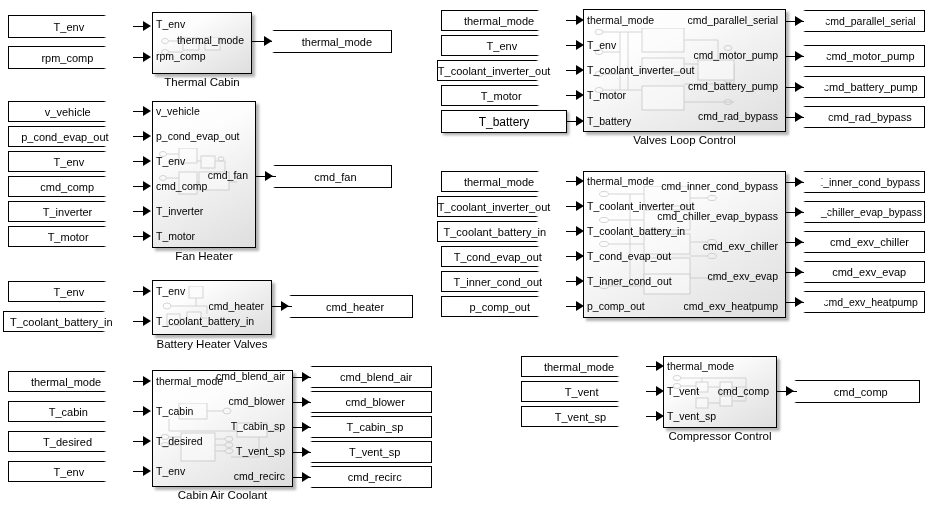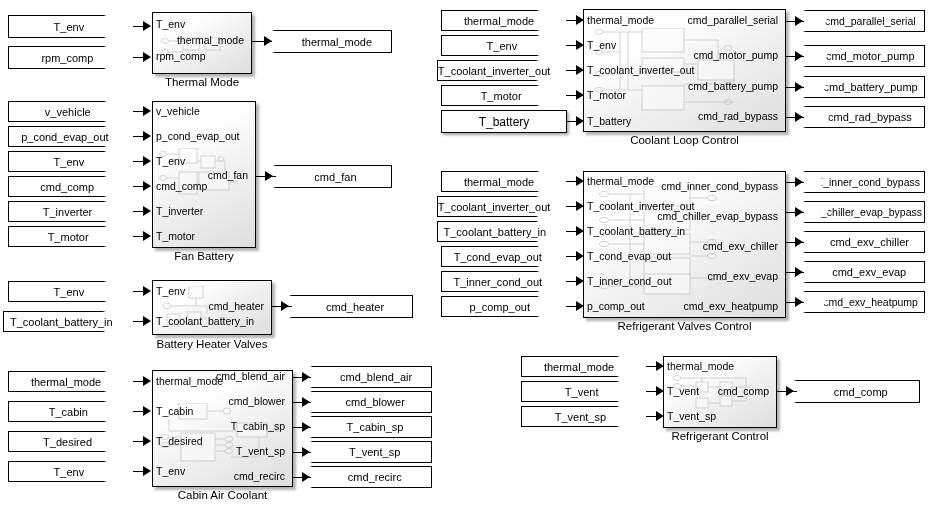--- a/index.html
+++ b/index.html
@@ -109,21 +109,21 @@
       <rect x="22" y="0" width="16" height="13"></rect>
       <ellipse cx="4" cy="15" rx="3.5" ry="2.5"></ellipse>
       <line x1="8" y1="15" x2="22" y2="15"></line>
       <line x1="38" y1="6" x2="52" y2="6"></line>
       <rect x="44" y="0" width="15" height="13"></rect>
     </svg>
   </div>
   <span class="port-label" style="left:156px;top:19px;">T_env</span>
   <span class="port-label" style="left:156px;top:51px;">rpm_comp</span>
   <span class="port-label out" style="left:152px;top:35px;width:96px;padding-right:4px;box-sizing:border-box;">thermal_mode</span>
-  <div class="subsys-title" style="left:152px;top:76px;width:100px;">Thermal Mode</div>
+  <div class="subsys-title" style="left:152px;top:76px;width:100px;">Thermal Cabin</div>
 
   <div class="wire" style="left:252px;top:41px;width:20px;"></div>
   <div class="arrow" style="left:264px;top:36px;"></div>
   <div class="outport" style="left:272px;top:30px;width:120px;height:23px;">
     <span class="txt">thermal_mode</span>
   </div>
 
   <div class="inport" style="left:8px;top:101px;width:126px;height:21px;">
     <span class="txt">v_vehicle</span>
   </div>
@@ -177,21 +177,21 @@
       <rect x="40" y="24" width="30" height="18" fill="none"></rect>
     </svg>
   </div>
   <span class="port-label" style="left:156px;top:106px;">v_vehicle</span>
   <span class="port-label" style="left:156px;top:131px;">p_cond_evap_out</span>
   <span class="port-label" style="left:156px;top:156px;">T_env</span>
   <span class="port-label" style="left:156px;top:181px;">cmd_comp</span>
   <span class="port-label" style="left:156px;top:206px;">T_inverter</span>
   <span class="port-label" style="left:156px;top:231px;">T_motor</span>
   <span class="port-label out" style="left:152px;top:170px;width:100px;padding-right:4px;box-sizing:border-box;">cmd_fan</span>
-  <div class="subsys-title" style="left:148px;top:250px;width:112px;">Fan Battery</div>
+  <div class="subsys-title" style="left:148px;top:250px;width:112px;">Fan Heater</div>
 
   <div class="wire" style="left:256px;top:176px;width:20px;"></div>
   <div class="arrow" style="left:265px;top:171px;"></div>
   <div class="outport" style="left:273px;top:165px;width:119px;height:23px;">
     <span class="txt">cmd_fan</span>
   </div>
 
   <div class="inport" style="left:8px;top:281px;width:126px;height:21px;">
     <span class="txt">T_env</span>
   </div>
@@ -376,21 +376,21 @@
   </div>
   <span class="port-label" style="left:587px;top:15px;">thermal_mode</span>
   <span class="port-label" style="left:587px;top:40px;">T_env</span>
   <span class="port-label" style="left:587px;top:65px;">T_coolant_inverter_out</span>
   <span class="port-label" style="left:587px;top:90px;">T_motor</span>
   <span class="port-label" style="left:587px;top:116px;">T_battery</span>
   <span class="port-label out" style="left:583px;top:15px;width:199px;padding-right:4px;box-sizing:border-box;">cmd_parallel_serial</span>
   <span class="port-label out" style="left:583px;top:50px;width:199px;padding-right:4px;box-sizing:border-box;">cmd_motor_pump</span>
   <span class="port-label out" style="left:583px;top:81px;width:199px;padding-right:4px;box-sizing:border-box;">cmd_battery_pump</span>
   <span class="port-label out" style="left:583px;top:111px;width:199px;padding-right:4px;box-sizing:border-box;">cmd_rad_bypass</span>
-  <div class="subsys-title" style="left:583px;top:134px;width:203px;">Coolant Loop Control</div>
+  <div class="subsys-title" style="left:583px;top:134px;width:203px;">Valves Loop Control</div>
 
   <div class="wire" style="left:786px;top:21px;width:18px;"></div>
   <div class="arrow" style="left:795px;top:16px;"></div>
   <div class="outport" style="left:803px;top:10px;width:122px;height:22px;">
     <span class="txt" style="font-size:10.5px;">cmd_parallel_serial</span>
   </div>
 
   <div class="wire" style="left:786px;top:56px;width:18px;"></div>
   <div class="arrow" style="left:795px;top:51px;"></div>
   <div class="outport" style="left:803px;top:45px;width:122px;height:22px;">
@@ -475,21 +475,20 @@
   <span class="port-label" style="left:587px;top:201px;">T_coolant_inverter_out</span>
   <span class="port-label" style="left:587px;top:226px;">T_coolant_battery_in</span>
   <span class="port-label" style="left:587px;top:251px;">T_cond_evap_out</span>
   <span class="port-label" style="left:587px;top:276px;">T_inner_cond_out</span>
   <span class="port-label" style="left:587px;top:301px;">p_comp_out</span>
   <span class="port-label out" style="left:583px;top:181px;width:199px;padding-right:4px;box-sizing:border-box;">cmd_inner_cond_bypass</span>
   <span class="port-label out" style="left:583px;top:211px;width:199px;padding-right:4px;box-sizing:border-box;">cmd_chiller_evap_bypass</span>
   <span class="port-label out" style="left:583px;top:241px;width:199px;padding-right:4px;box-sizing:border-box;">cmd_exv_chiller</span>
   <span class="port-label out" style="left:583px;top:271px;width:199px;padding-right:4px;box-sizing:border-box;">cmd_exv_evap</span>
   <span class="port-label out" style="left:583px;top:301px;width:199px;padding-right:4px;box-sizing:border-box;">cmd_exv_heatpump</span>
-  <div class="subsys-title" style="left:583px;top:320px;width:203px;">Refrigerant Valves Control</div>
 
   <div class="wire" style="left:786px;top:182px;width:18px;"></div>
   <div class="arrow" style="left:795px;top:177px;"></div>
   <div class="outport overflow" style="left:803px;top:171px;width:122px;height:22px;">
     <span class="txt" style="font-size:10.5px;">cmd_inner_cond_bypass</span>
   </div>
 
   <div class="wire" style="left:786px;top:212px;width:18px;"></div>
   <div class="arrow" style="left:795px;top:207px;"></div>
   <div class="outport overflow" style="left:803px;top:201px;width:122px;height:22px;">
@@ -548,21 +547,21 @@
       <line x1="60" y1="13" x2="74" y2="13"></line>
       <line x1="60" y1="27" x2="74" y2="27"></line>
       <line x1="74" y1="4" x2="74" y2="27"></line>
       <line x1="30" y1="4" x2="74" y2="4"></line>
     </svg>
   </div>
   <span class="port-label" style="left:667px;top:361px;">thermal_mode</span>
   <span class="port-label" style="left:667px;top:386px;">T_vent</span>
   <span class="port-label" style="left:667px;top:411px;">T_vent_sp</span>
   <span class="port-label out" style="left:663px;top:386px;width:110px;padding-right:4px;box-sizing:border-box;">cmd_comp</span>
-  <div class="subsys-title" style="left:655px;top:430px;width:130px;">Refrigerant Control</div>
+  <div class="subsys-title" style="left:655px;top:430px;width:130px;">Compressor Control</div>
 
   <div class="wire" style="left:777px;top:391px;width:20px;"></div>
   <div class="arrow" style="left:786px;top:386px;"></div>
   <div class="outport" style="left:794px;top:380px;width:126px;height:23px;">
     <span class="txt">cmd_comp</span>
   </div>
 
 </div>
 
 </body></html>

